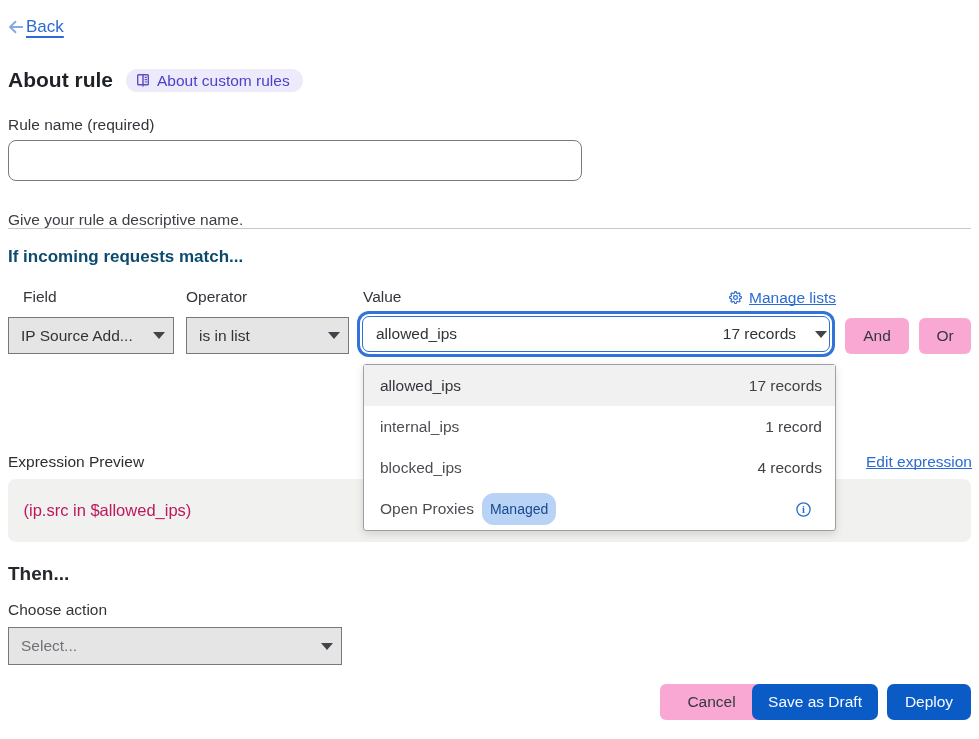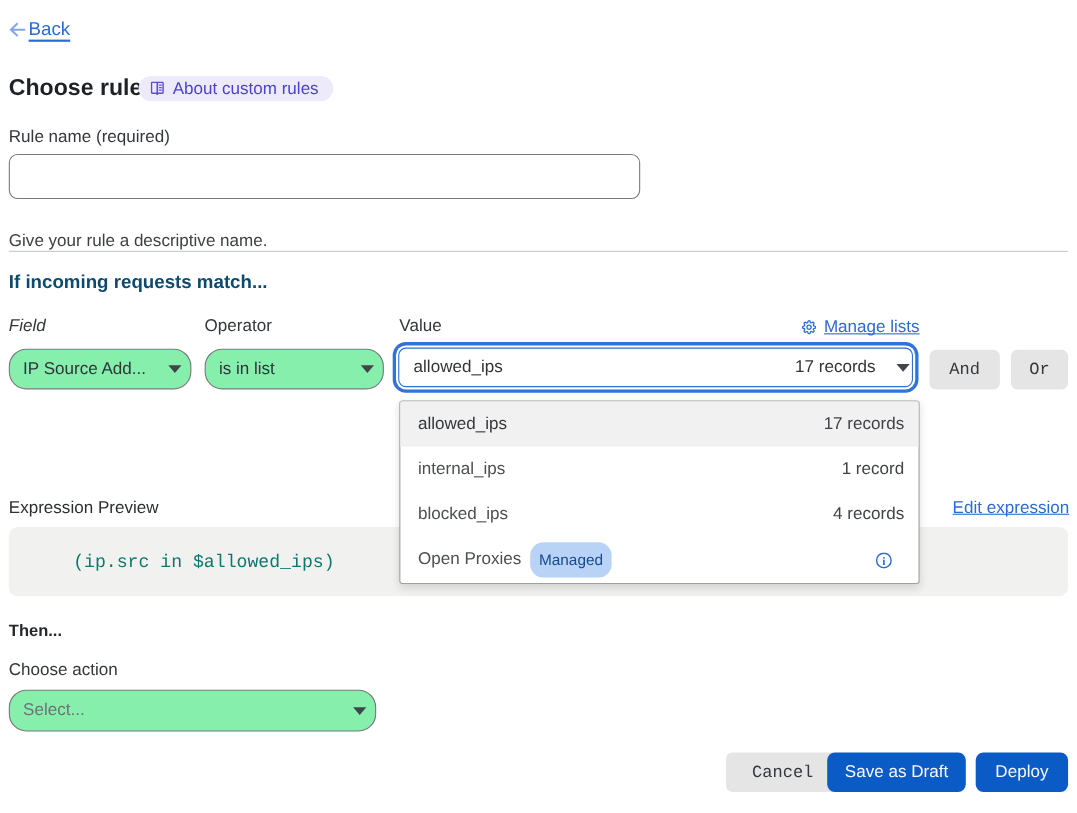--- a/index.html
+++ b/index.html
@@ -22,78 +22,78 @@
 #badge { left:126px; top:69px; height:23px; border-radius:12px; background:#edeafc;
   display:flex; align-items:center; padding:0 13px 0 11px; color:#4b43c7; }
 #badge svg { margin-right:8px; }
 
 #lab-rulename { left:8px; top:117px; }
 #inp-rulename { left:8px; top:140px; width:574px; height:41px; border:1px solid #797b7e; border-radius:8px; background:#fff; }
 #help-rulename { left:8px; top:184px; color:#3c3f44;margin-top:28px; }
 #divider { left:8px; top:228px; width:963px; height:1px; background:#c9c9c9; }
 #h2a { left:8px; top:248px; font-size:17px; font-weight:bold; color:#0c4a6e; line-height:17px; }
 
-#lab-field { left:8px; top:289px;font-style:italic; }
+#lab-field { left:23px; top:289px; }
 #lab-op { left:186px; top:289px; }
 #lab-val { left:363px; top:289px; }
 #managelists { top:290px; right:143px; display:flex; align-items:center; color:#2b6bd2; }
 #managelists svg { margin-right:7px; }
 
-.sel { height:37px; border:1px solid #76787b; border-radius:16px; background:#86efac;
+.sel { height:37px; border:1px solid #76787b; border-radius:0; background:#e5e5e5;
   display:flex; align-items:center; padding:0 8px 0 12px; color:#303338; }
 .caret { width:0; height:0; border-left:6px solid transparent; border-right:6px solid transparent;
   border-top:7px solid #41444a; margin-left:auto; }
 #sel-field { left:8px; top:317px; width:166px; }
 #sel-op { left:186px; top:317px; width:163px; }
 #sel-value { left:362px; top:316px; width:468px; height:36px; border:1.5px solid #2e6fd4; border-radius:7px;
   background:#fff; box-shadow:0 0 0 2px #fff, 0 0 0 5px #3273da;
   display:flex; align-items:center; padding:0 0 0 13px; color:#303338; }
 #sel-value .recs { margin-left:auto; margin-right:33px; }
 #sel-value .caret { position:absolute; right:2px; top:14px; margin:0; }
-.graybtn { background:#e5e5e5; border-radius:6px; display:flex; align-items:center; justify-content:center;
-  color:#34383e;font-family:Liberation Mono, monospace; }
+.graybtn { background:#f9a8d4; border-radius:6px; display:flex; align-items:center; justify-content:center;
+  color:#34383e; }
 #btn-and { left:845px; top:318px; width:64px; height:36px; }
 #btn-or { left:919px; top:318px; width:52px; height:36px; }
 
 #dropdown { left:363px; top:364px; width:473px; height:167px; background:#fff;
   border:1px solid #9da0a3; border-radius:3px; box-shadow:0 3px 8px rgba(0,0,0,0.13); z-index:5;
   display:flex; flex-direction:column; }
 .drow { flex:1; display:flex; align-items:center; padding:0 13px 0 16px; color:#4b4e53; }
 .drow .cnt { margin-left:auto; color:#3f4246; }
 .drow.hi { background:#f1f1f1; color:#33363b; }
 #pill-managed { margin-left:8px; height:23px; border-radius:12px; background:#b9d3f6; color:#174a8c;
   font-size:14px; display:flex; align-items:center; padding:16px 8px; }
 
 #lab-expr { left:8px; top:454px; color:#2b2e33; }
 #editexpr { top:454px; right:7px; }
 #exprblock { left:8px; top:479px; width:963px; height:63px; background:#f1f1f0; border-radius:8px;
   display:flex; align-items:center; padding-left:15.5px; }
-#exprblock code { font-family:Liberation Mono, monospace; font-size:16.5px; color:#0f766e;margin-left:43px; }
+#exprblock code { font-family:Liberation Sans, sans-serif; font-size:16.5px; color:#be185d; }
 
-#h2b { left:8px; top:565px; font-size:15px; font-weight:bold; color:#24272c; line-height:17px; }
+#h2b { left:8px; top:565px; font-size:19px; font-weight:bold; color:#24272c; line-height:17px; }
 #lab-action { left:8px; top:602px; }
 #sel-action { left:8px; top:627px; width:334px; height:38px; color:#6e7176; }
 
 .bluebtn { background:#0b5bc7; border-radius:7px; display:flex; align-items:center; justify-content:center;
   color:#f6faff; }
 #btn-cancel { left:660px; top:684px; width:103px; height:36px; }
 #btn-sad { left:752px; top:684px; width:126px; height:36px; }
 #btn-deploy { left:887px; top:684px; width:84px; height:36px; }
 </style>
 </head>
 <body>
 <div id="page">
   <div class="abs" id="back">
       <svg width="16" height="14" viewBox="0 0 16 14" fill="none" stroke="#85a7e6" stroke-width="1.9">
         <path d="M15 7 H2.2 M8 1.2 L2 7 L8 12.8"></path>
       </svg>
       <span class="bk">Back</span>
     </div>
 
-  <div class="abs lh1" id="h1">Choose rule</div>
+  <div class="abs lh1" id="h1">About rule</div>
   <div class="abs" id="badge">
     <svg width="12" height="13" viewBox="0 0 12 13" fill="none" stroke="#5b50cb">
       <rect x="0.7" y="0.8" width="10.6" height="9.9" rx="0.8" stroke-width="1.4"></rect>
       <path d="M6 0.8 V12.4" stroke-width="1.5"></path>
       <path d="M7.6 3.4 H10 M7.6 5.7 H10 M7.6 8 H10" stroke-width="1.2"></path>
     </svg>
     About custom rules
   </div>
 
   <div class="abs lh1" id="lab-rulename">Rule name (required)</div>

